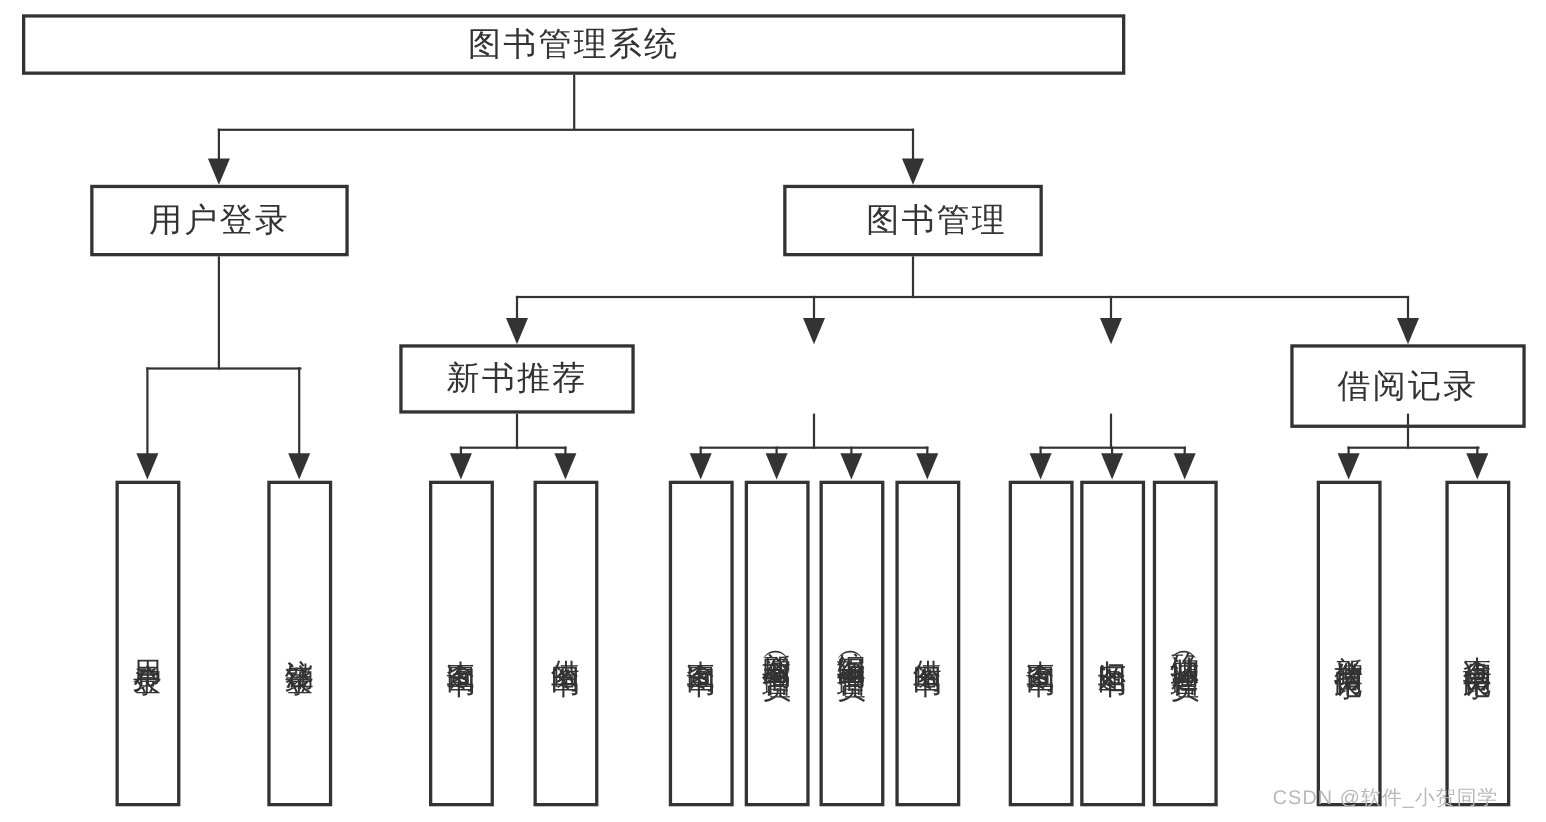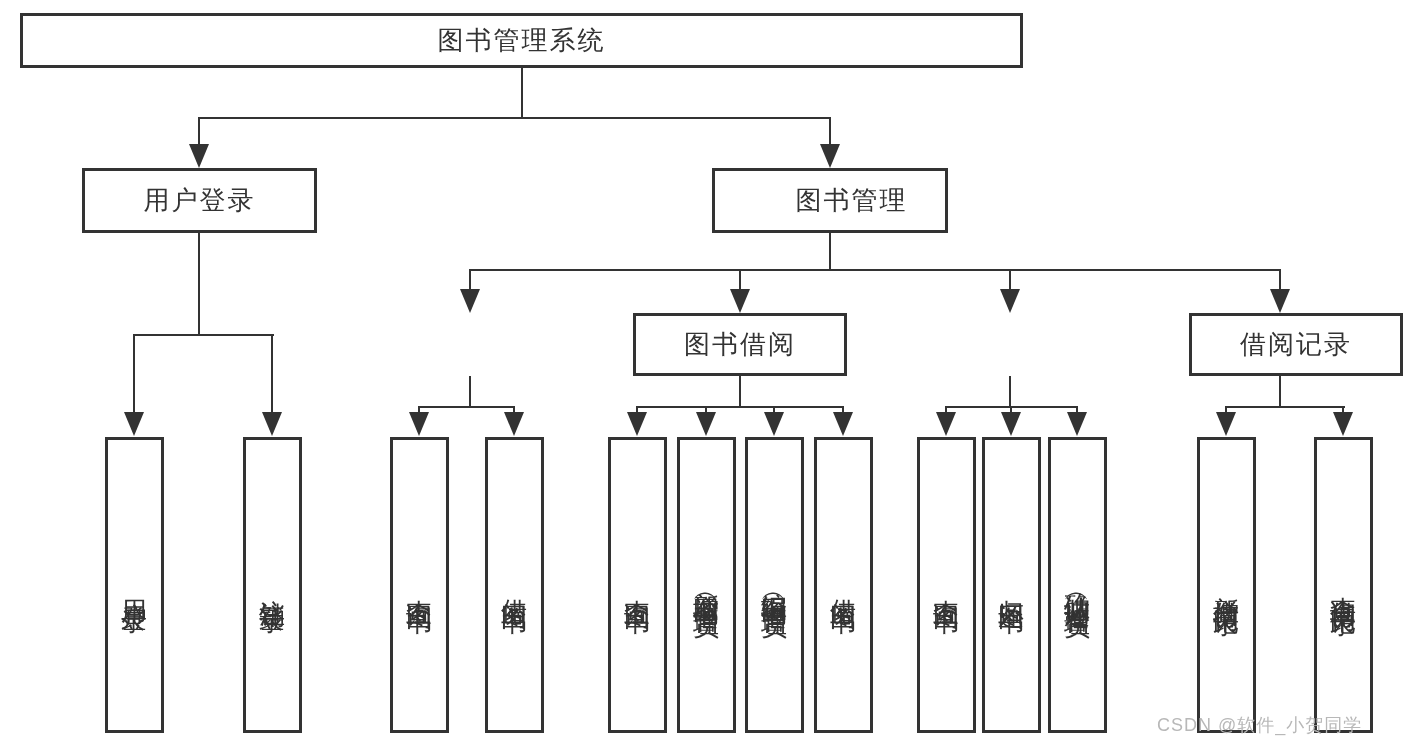--- a/index.html
+++ b/index.html
@@ -21,34 +21,34 @@
   }
 
   
   .node {
     position: absolute;
     border: 3px solid var(--line);
     background: #fff;
     display: flex;
     align-items: center;
     justify-content: center;
-    font-size: 26px;
+    font-size: 30px;
     letter-spacing: 2px;
     color: var(--text);
     white-space: nowrap;
     font-family: Liberation Mono, monospace;
   }
 
   #box-root        { left: 20px;   top: 13px;  width: 1003px; height: 55px; }
   #box-user-login  { left: 82px;   top: 168px; width: 235px;  height: 65px; }
   #box-book-mgmt   { left: 712px;  top: 168px; width: 236px;  height: 65px; padding-left: 43px; }
   #box-new-rec     { left: 363px;  top: 313px; width: 214px;  height: 63px; }
   #box-borrow      { left: 633px;  top: 313px; width: 214px;  height: 63px; }
   #box-current     { left: 903px;  top: 313px; width: 214px;  height: 63px; }
-  #box-records     { left: 1173px; top: 313px; width: 214px;  height: 63px; margin-left: 16px; }
+  #box-records     { left: 1173px; top: 313px; width: 214px;  height: 76px; }
 
   
   .leaf {
     position: absolute;
     top: 437px;
     width: 59px;
     height: 296px;
     border: 3px solid var(--line);
     background: #fff;
     display: flex;
@@ -101,21 +101,21 @@
 </head>
 <body>
 
 <div id="canvas">
 
   <div class="node" id="box-root">图书管理系统</div>
 
   <div class="node" id="box-user-login">用户登录</div>
   <div class="node" id="box-book-mgmt">图书管理</div>
 
-  <div class="node" id="box-borrow">图书借阅</div>
+  <div class="node" id="box-new-rec">新书推荐</div>
   <div class="node" id="box-records">借阅记录</div>
 
   <div class="leaf" id="lf-user-login">用户登录</div>
   <div class="leaf" id="lf-logout">注销登录</div>
 
   <div class="leaf" id="lf-query1">查询图书</div>
   <div class="leaf" id="lf-borrow1">借阅图书</div>
 
   <div class="leaf" id="lf-query2">查询图书</div>
   <div class="leaf" id="lf-add-book">新增图书（管理员）</div>

